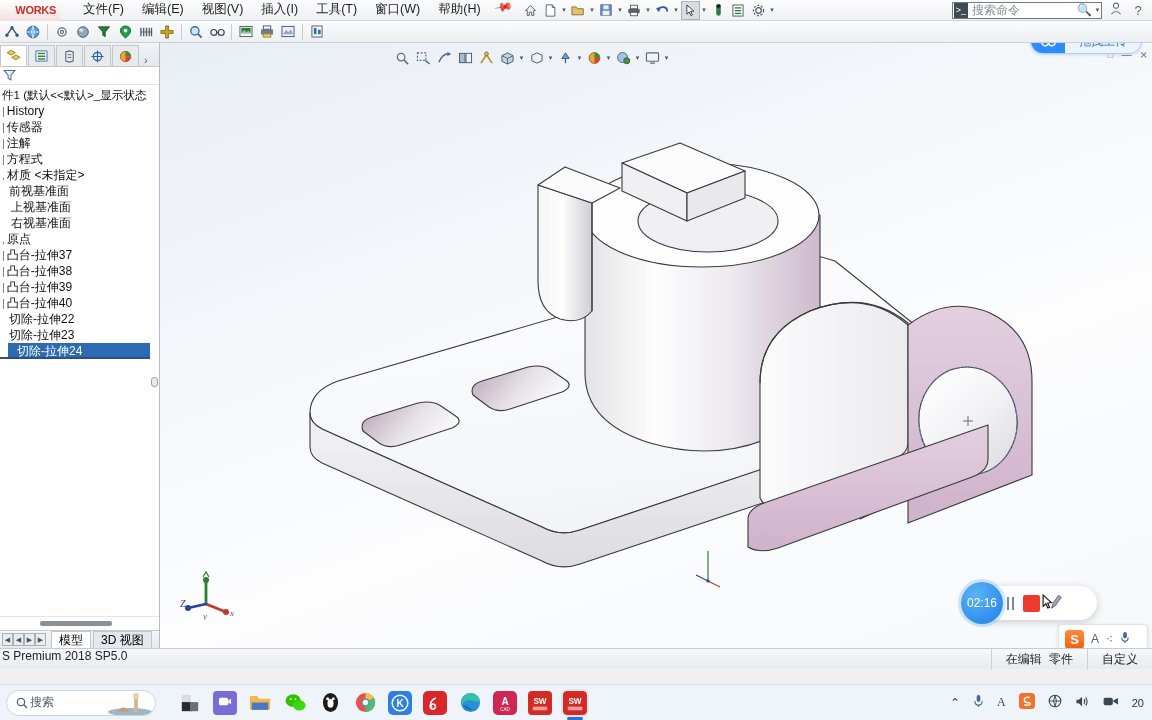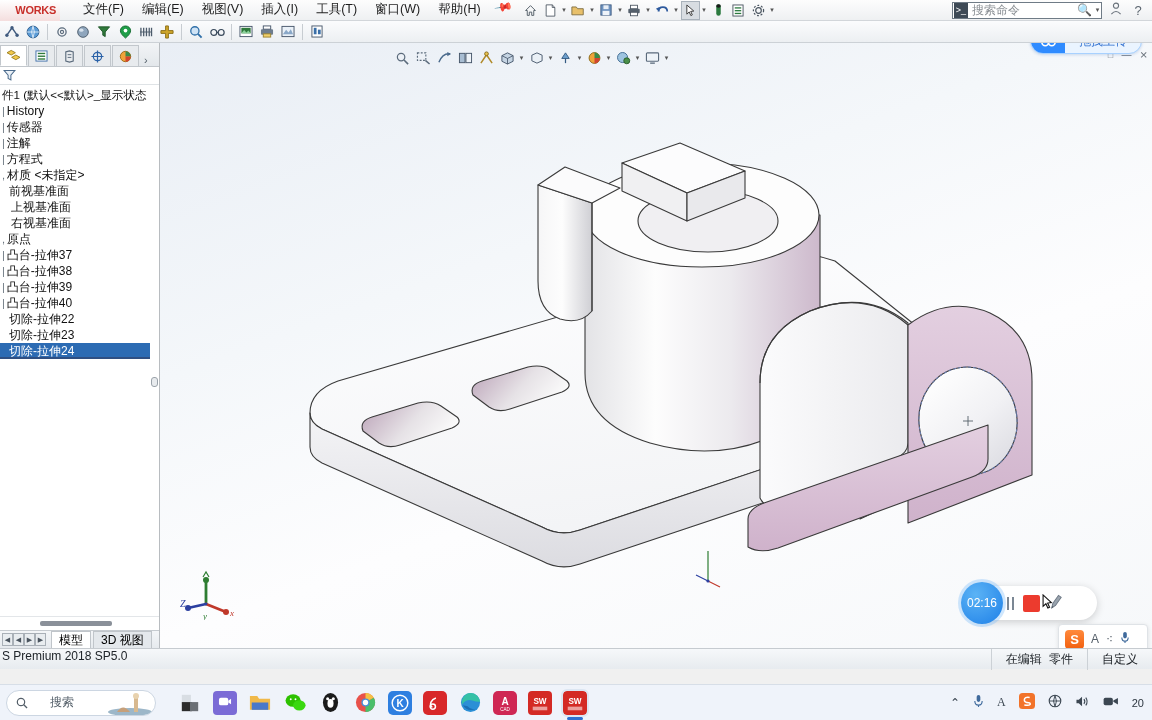--- a/index.html
+++ b/index.html
@@ -93,21 +93,21 @@
   }
   .funnel{ font-size:11px; color:#5b6b7c; }
   .tree{
     flex:1; overflow:hidden; padding-top:2px; background:#fff; position:relative;
   }
   .tnode{
     height:16px; display:flex; align-items:center; font-size:12px; color:#111;
     padding-left:2px; white-space:nowrap; cursor:default;
   }
   .tnode .bar{ color:#6b7680; margin-right:2px; font-size:11px; }
-  .tnode.sel{ background:#2c6bb3; color:#fff; }
+  .tnode.sel{ background:#2c6bb3; color:#fff;margin-left:8px; }
   .tnode.root{ font-size:11.6px; }
   .tree-divider{
     position:absolute; left:0; right:0; height:2px; background:#2f4f82;
   }
   .vscroll{
     position:absolute; right:0; top:0; width:9px; bottom:0; background:#fff;
   }
   .vscroll .thumb{
     position:absolute; right:1px; width:7px; height:10px;
     border:1px solid #9aa2aa; border-radius:3px; background:#e8ebee;
@@ -206,21 +206,21 @@
   .sb-cell{ padding:0 14px; border-left:1px solid #ccd1d6; height:21px;display:flex;align-items:center;font-family:Liberation Mono, monospace;}
 
   
   .taskbar{
     position:absolute;left:0;top:684px;width:1152px;height:36px;
     background:rgba(238,243,250,0.96); border-top:1px solid #d7dee7;
     display:flex;align-items:center;
   }
   .tb-search{
     margin-left:6px;width:150px;height:26px;background:#fff;border:1px solid #ccd6e2;
-    border-radius:13px;display:flex;align-items:center;padding-left:9px;gap:22px;
+    border-radius:13px;display:flex;align-items:center;padding-left:9px;gap:2px;
     font-size:12px;color:#55606a;position:relative;overflow:hidden;
   }
   .tb-icons{ display:flex; align-items:center; gap:11px; margin-left:22px; }
   .ti{
     width:24px;height:24px;border-radius:4px;display:flex;align-items:center;justify-content:center;
     font-size:13px;color:#fff;cursor:default;position:relative;
   }
   .ti.active::after{
     content:""; position:absolute; bottom:-5px; left:4px; width:16px;height:3px;
     background:#2f6fd0;border-radius:2px;

